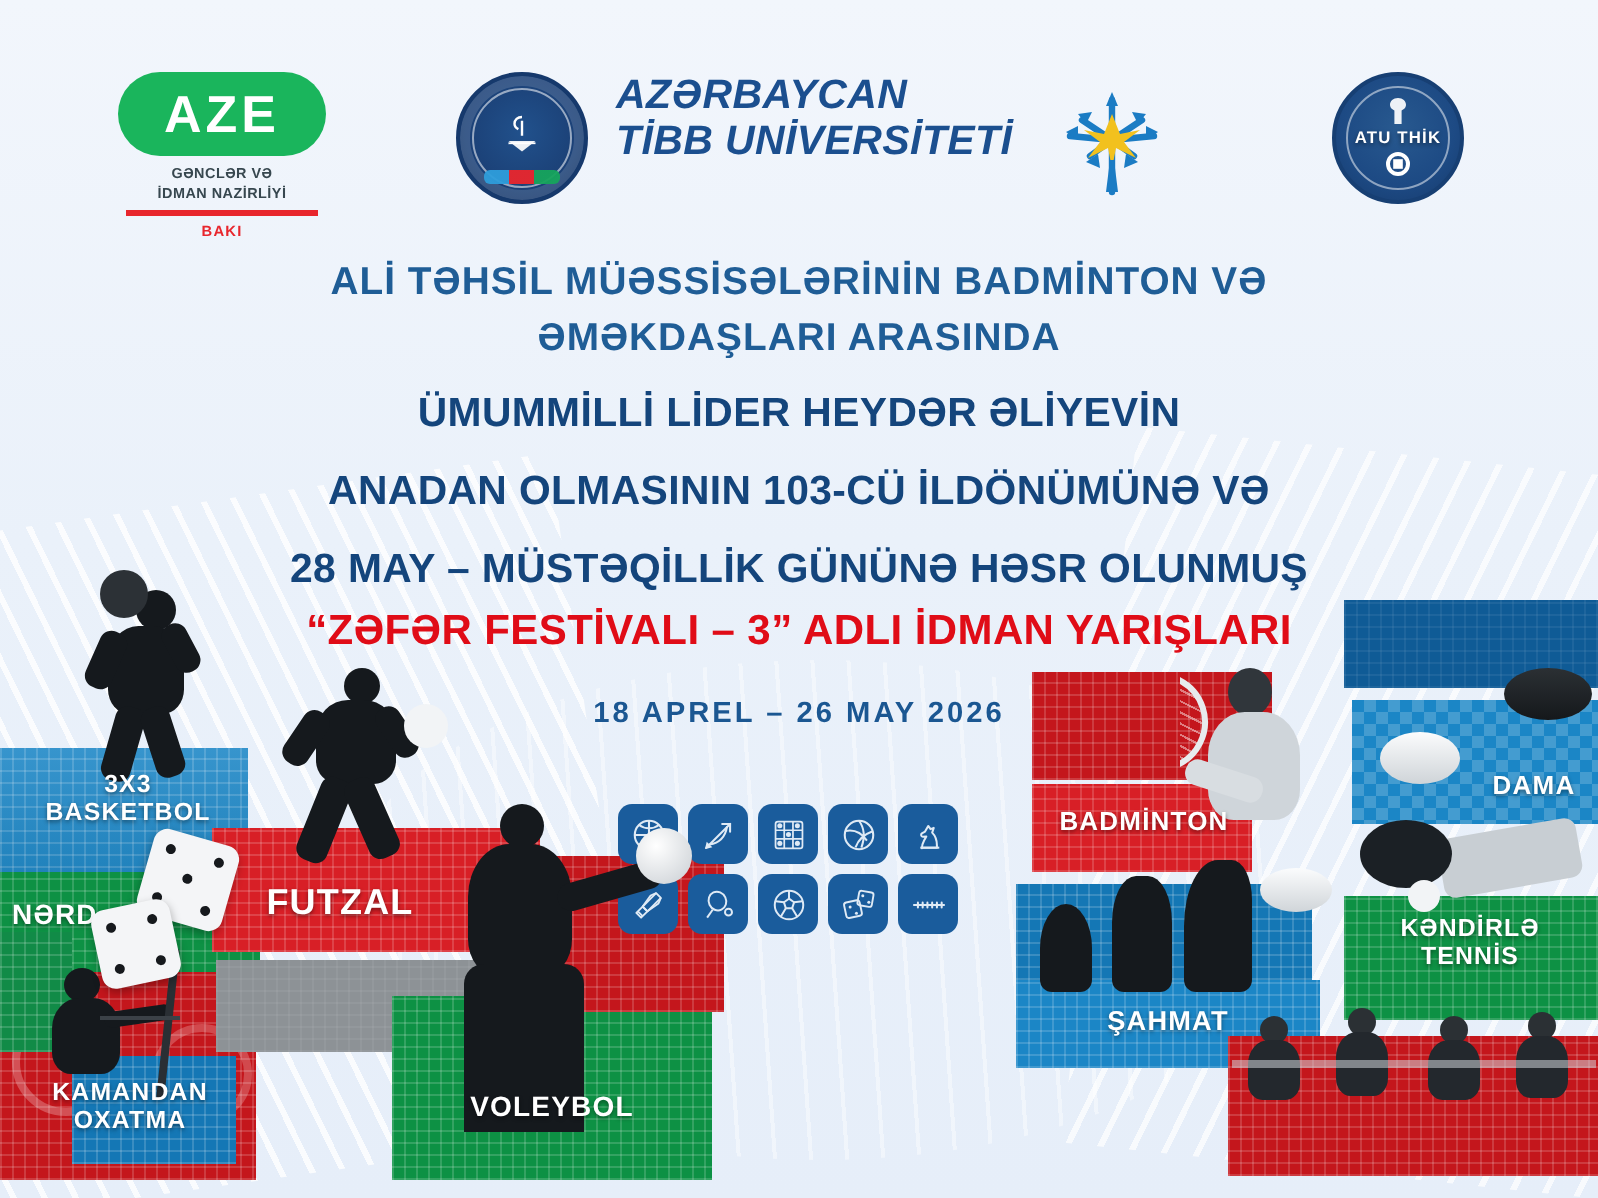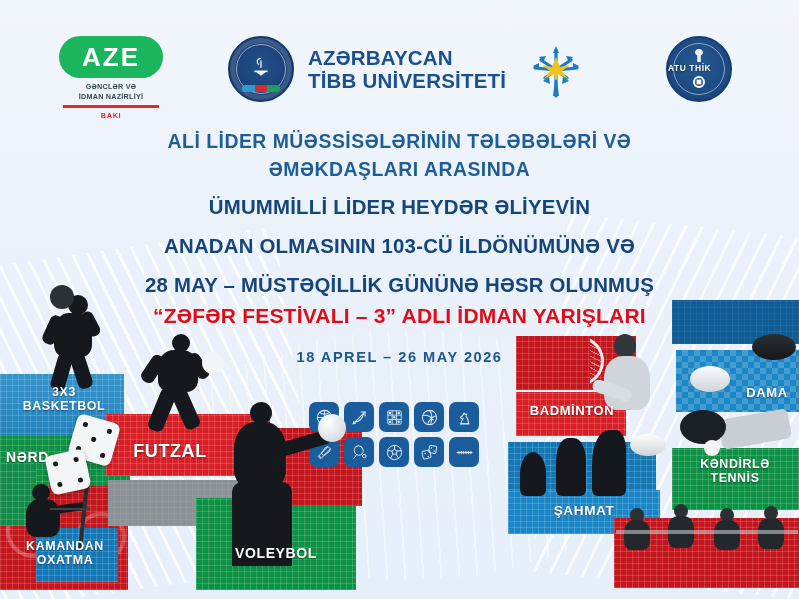--- a/index.html
+++ b/index.html
@@ -35,39 +35,39 @@
   .logo{position:absolute;}
 
   .aze-wrap{left:55px;top:22px;width:112px;text-align:center;}
   .aze-pill{width:104px;height:42px;border-radius:21px;background:#1ab55c;
     display:flex;align-items:center;justify-content:center;margin:0 auto;}
   .aze-pill span{color:#fff;font-size:26px;font-weight:700;letter-spacing:2px;line-height:1;}
   .aze-sub{font-size:7.2px;color:#37474f;font-weight:700;line-height:1.32;margin-top:4px;letter-spacing:.25px;}
   .aze-rule{width:96px;height:2.6px;background:#e8262d;margin:4px auto 3px;}
   .aze-city{font-size:7.4px;color:#e8262d;font-weight:700;letter-spacing:.6px;text-align:center;}
 
-  .atu-wrap{left:228px;top:22px;display:flex;align-items:center;gap:14px;}
+  .atu-wrap{left:228px;top:22px;display:flex;gap:14px;font-style:italic;}
   .seal{width:62px;height:62px;border-radius:50%;
     background:radial-gradient(circle at 50% 45%,#21518c 0%,#1b4076 62%,#14305c 100%);
     border:2px solid #16396c;position:relative;
     box-shadow:inset 0 0 0 5px rgba(255,255,255,.14);}
   .seal .ring{position:absolute;inset:6px;border-radius:50%;border:1px solid rgba(255,255,255,.55);}
   .seal .glyph{position:absolute;inset:0;display:flex;align-items:center;justify-content:center;}
   .seal .base{position:absolute;left:12px;right:12px;bottom:8px;height:7px;border-radius:3px;
     background:linear-gradient(90deg,#2e9ddb 33%,#e8262d 33% 66%,#16a45c 66%);opacity:.95;}
   .atu-txt{color:#1b4f8f;font-weight:700;font-size:20.5px;line-height:1.14;letter-spacing:.2px;}
 
   .tree-wrap{left:525px;top:22px;width:62px;height:66px;}
   .atuthik-wrap{left:666px;top:22px;}
   .seal2{width:62px;height:62px;border-radius:50%;
     background:radial-gradient(circle at 50% 42%,#28598f 0%,#1d4a84 60%,#163a6b 100%);
     border:2px solid #173f73;position:relative;}
   .seal2 .ring{position:absolute;inset:5px;border-radius:50%;border:1px solid rgba(255,255,255,.5);}
   .seal2 .lbl{position:absolute;left:0;right:0;top:50%;transform:translateY(-50%);
-    text-align:left;color:#fff;font-size:8.4px;font-weight:700;letter-spacing:.6px;}
+    text-align:center;color:#fff;font-size:8.4px;font-weight:700;letter-spacing:.6px;}
 
   
   #titles{position:absolute;left:0;top:128px;width:799px;text-align:center;z-index:6;}
   .t-line1{color:#1f5d96;font-size:19.4px;font-weight:600;letter-spacing:.5px;line-height:1.42;}
   .t-line2{color:#14457c;font-size:20.4px;font-weight:800;letter-spacing:.2px;line-height:1.48;margin-top:9px;}
   .t-red{color:#e00c17;font-size:21px;font-weight:800;letter-spacing:.2px;line-height:1.45;}
   .t-date{color:#1b5792;font-size:14.6px;font-weight:700;letter-spacing:1.5px;margin-top:18px;}
 
   
   #icon-grid{position:absolute;left:309px;top:402px;width:172px;z-index:7;
@@ -185,21 +185,21 @@
           <path d="M31 11c-2.4 0-4 1.6-4 3.4 0 1.6 1.2 2.3 2.2 2.8V24h3.6v-6.8c1-.5 2.2-1.2 2.2-2.8 0-1.8-1.6-3.4-4-3.4z" fill="#ffffff" opacity=".92"></path>
           <circle cx="31" cy="44" r="5" fill="none" stroke="#ffffff" stroke-width="2"></circle>
           <rect x="28.6" y="41.6" width="4.8" height="4.8" fill="#ffffff"></rect>
         </svg>
         <div class="lbl">ATU THİK</div>
       </div>
     </div>
   </div>
 
   <div id="titles">
-    <div class="t-line1">ALİ LİDER MÜƏSSİSƏLƏRİNİN TƏLƏBƏLƏRİ VƏ</div>
+    <div class="t-line1">ALİ TƏHSİL MÜƏSSİSƏLƏRİNİN BADMİNTON VƏ</div>
     <div class="t-line1">ƏMƏKDAŞLARI ARASINDA</div>
     <div class="t-line2">ÜMUMMİLLİ LİDER HEYDƏR ƏLİYEVİN</div>
     <div class="t-line2">ANADAN OLMASININ 103-CÜ İLDÖNÜMÜNƏ VƏ</div>
     <div class="t-line2">28 MAY – MÜSTƏQİLLİK GÜNÜNƏ HƏSR OLUNMUŞ</div>
     <div class="t-red">“ZƏFƏR FESTİVALI – 3” ADLI İDMAN YARIŞLARI</div>
     <div class="t-date">18 APREL – 26 MAY  2026</div>
   </div>
 
   <div id="icon-grid">
     <div class="ic">

